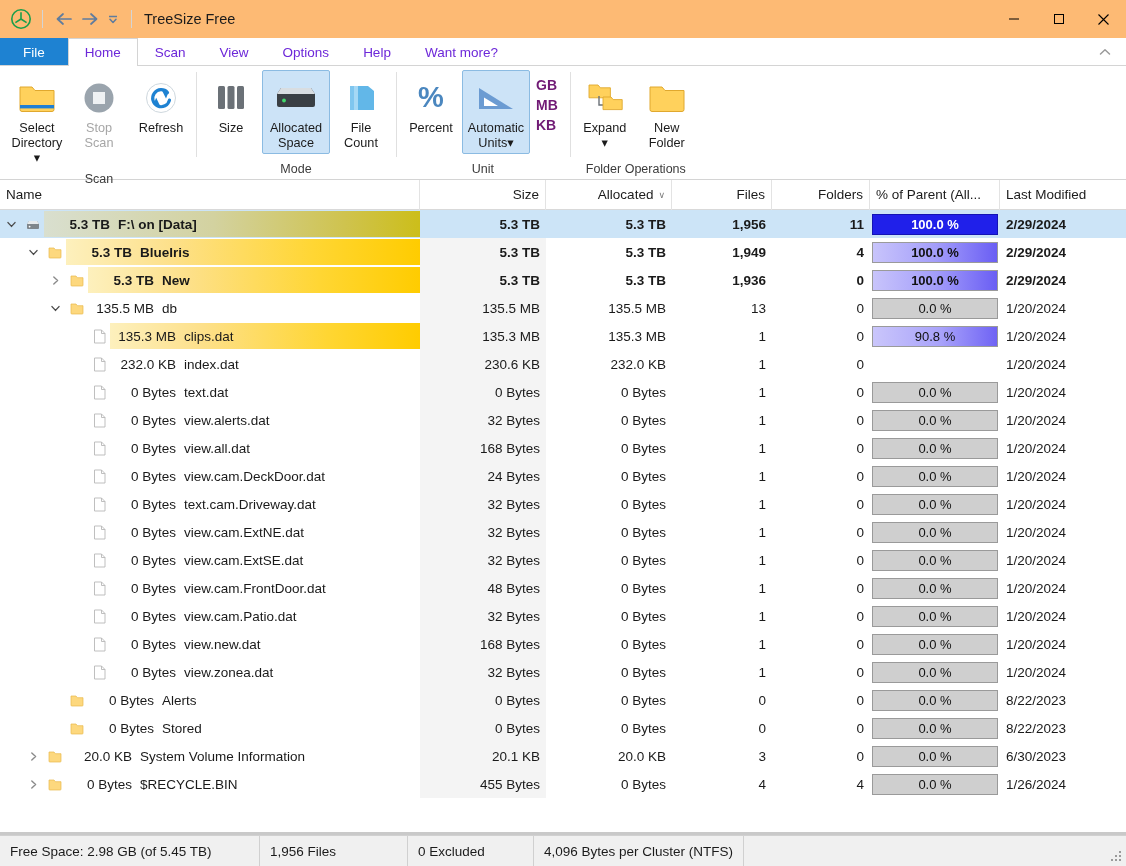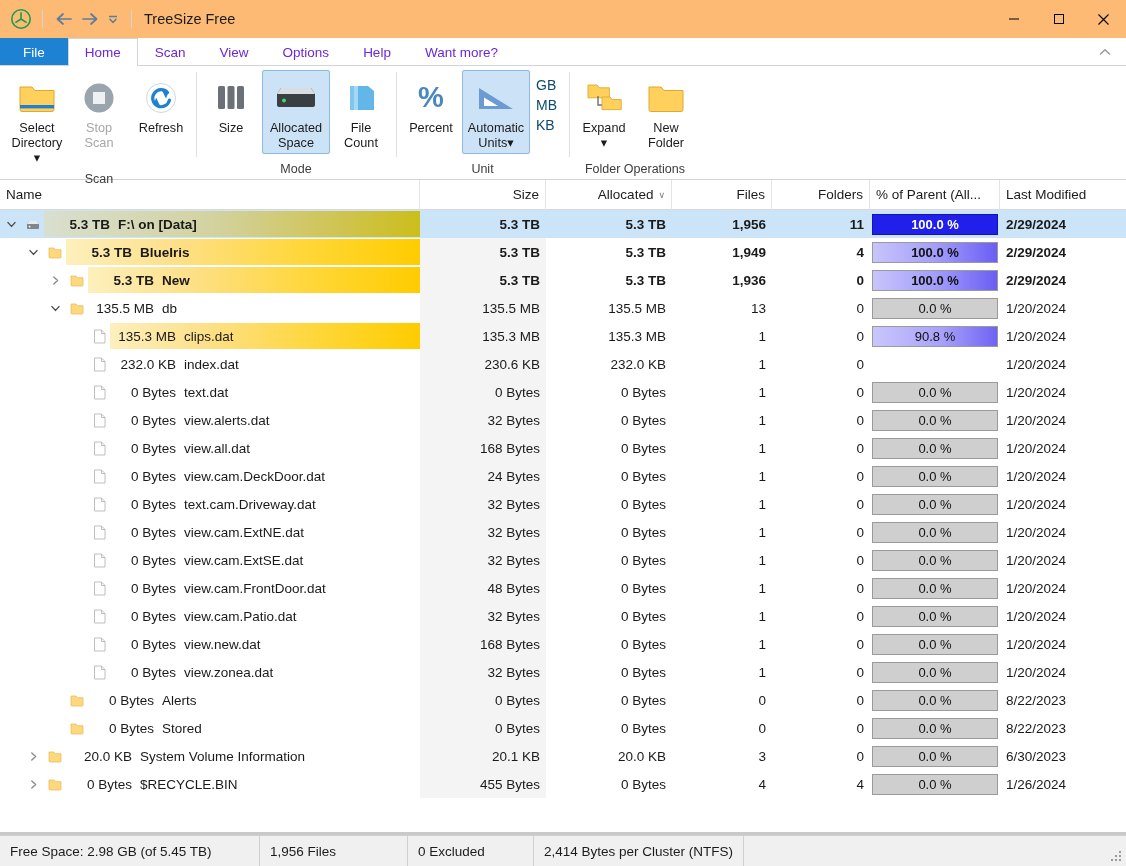--- a/index.html
+++ b/index.html
@@ -96,21 +96,21 @@
   .rbtn.sel { background: #cce3f7; border-color: #8bbbe2; }
   .rbtn .ico { height: 46px; display: flex; align-items: center; justify-content: center; }
   .rbtn .lbl { font-size: 12.7px; line-height: 15px; color: #1b1b1b; }
   .rbtn.disabled .lbl { color: #a6a6a6; }
   .caret-lbl { display: inline-block; }
   .unit-pair { display: flex; align-items: flex-start; }
   .unit-stack {
     display: flex; flex-direction: column; justify-content: center;
     padding: 8px 8px 0 6px; gap: 6px;
   }
-  .unit-stack span { font-size: 14px; font-weight: normal; color: #0c4a6e; line-height: 14px; }
+  .unit-stack span { font-size: 14px; font-weight: bold; color: #701a75; line-height: 14px; }
 
   
   .grid { flex: 1 1 auto; display: flex; flex-direction: column; min-height: 0; overflow: hidden; }
   .ghead {
     display: flex; height: 30px; flex: 0 0 30px;
     background: #ffffff; border-bottom: 1px solid #d9d9d9;
     align-items: center;
   }
   .ghead .hc {
     height: 30px; display: flex; align-items: center;
@@ -911,21 +911,21 @@
         <div class="cell" style="width: 126px; flex: 1 1 auto;">1/26/2024</div>
       </div>
     </div>
 </div>
 
 <div class="hline"></div>
 <div class="statusbar">
   <div class="sbcell" style="min-width:260px">Free Space: 2.98 GB  (of 5.45 TB)</div>
   <div class="sbcell" style="min-width:148px">1,956 Files</div>
   <div class="sbcell" style="min-width:126px">0 Excluded</div>
-  <div class="sbcell">2,414 Bytes per Cluster (NTFS)</div>
+  <div class="sbcell">4,096 Bytes per Cluster (NTFS)</div>
   <div class="grip">
     <svg width="13" height="13" viewBox="0 0 13 13">
       <g fill="#9a9a9a">
         <rect x="9" y="9" width="2" height="2"></rect>
           <rect x="5" y="9" width="2" height="2"></rect>
           <rect x="1" y="9" width="2" height="2"></rect>
         <rect x="9" y="5" width="2" height="2"></rect>
           <rect x="5" y="5" width="2" height="2"></rect>
         <rect x="9" y="1" width="2" height="2"></rect>
       </g>

